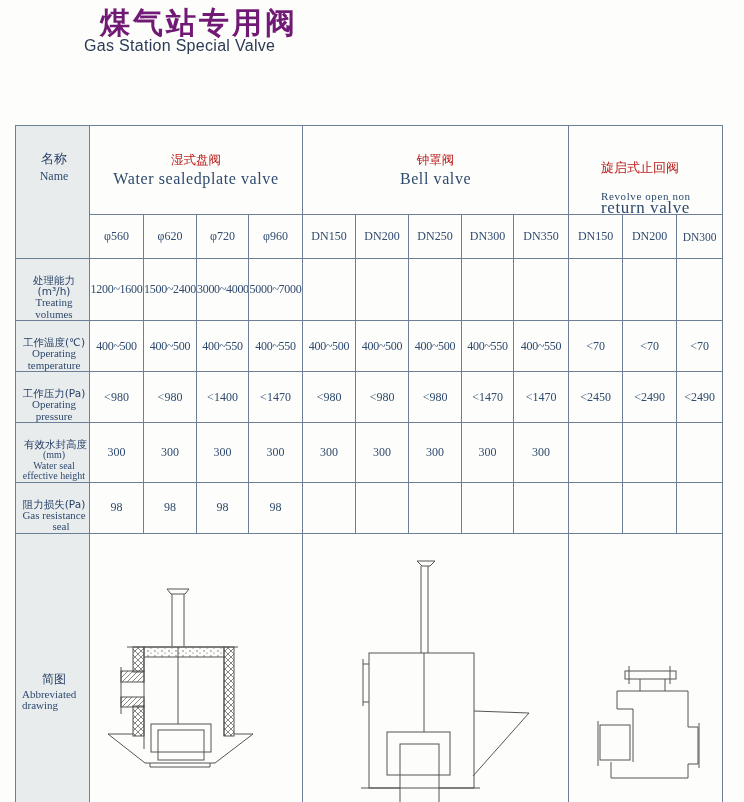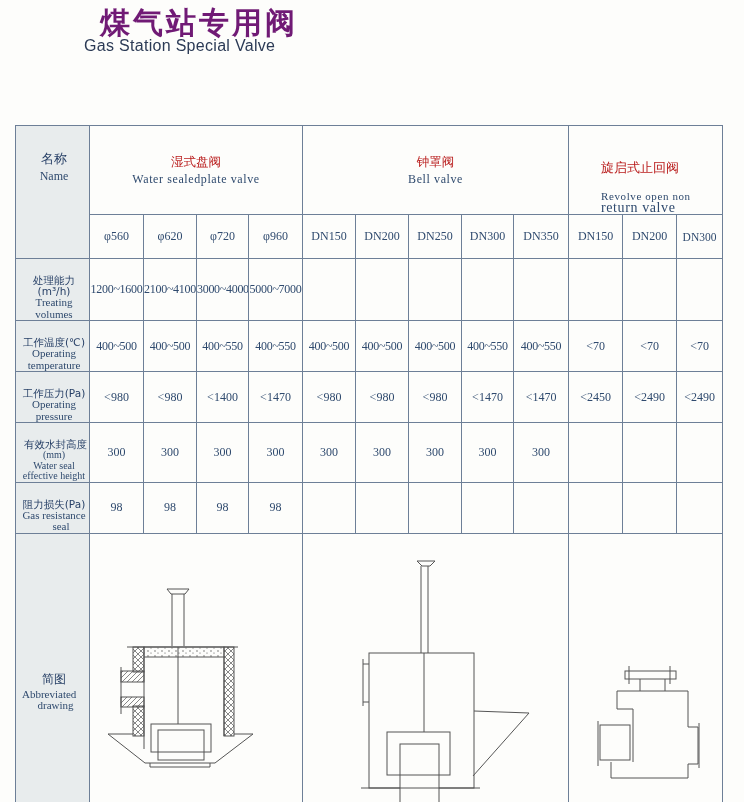--- a/index.html
+++ b/index.html
@@ -42,21 +42,21 @@
     padding-left:3px !important;
     line-height:1.05;
   }
   .lab-cn { font-family:"DejaVu Sans", sans-serif; font-size:10.5px; color:#263f66; display:block;margin-top:16px; }
   .lab-en { font-size:11px; display:block; color:#2f4a6e; }
   .lab-en.small { font-size:10px; }
   .name-cell { text-align:center !important; padding-left:0 !important; vertical-align:top !important; padding-top:26px !important; }
   .name-cn { font-family:Liberation Serif, serif; font-size:13px; display:block; margin-bottom:4px; color:#263f66;}
   .name-en { font-size:12px; display:block; }
   .grp-cn { font-family:"DejaVu Sans", sans-serif; font-size:12.5px; display:block; color:#b91c1c; margin-bottom:1px;}
-  .grp-en { font-size:12px; display:block; letter-spacing:0.6px; }
+  .grp-en { font-size:16px; display:block; letter-spacing:0.6px; }
   .grp-left { text-align:left !important; padding-left:32px !important; }
   .small-val { font-size:10px; letter-spacing:-0.3px; }
   .val { font-size:12.5px;margin-left:8px; }
   .draw-label { text-align:center !important; padding-left:0 !important; }
   .draw-cell { position:relative; }
   .draw-cell svg { position:absolute; left:0; top:0; }
 </style>
 </head>
 <body>
 
@@ -90,21 +90,21 @@
       <span class="grp-cn">湿式盘阀</span>
       <span class="grp-en">Water sealedplate valve</span>
     </td>
     <td colspan="5">
       <span class="grp-cn">钟罩阀</span>
       <span class="grp-en">Bell valve</span>
     </td>
     <td colspan="3" class="grp-left" style="text-align:left;padding-left:32px;">
       <span class="grp-cn" style="font-size:13px;margin-top:33px;">旋启式止回阀</span>
       <span class="grp-en" style="font-size:11px;line-height:12px;margin-top:13px;">Revolve open non</span>
-      <span class="grp-en" style="font-size:14px;line-height:12px;">return valve</span>
+      <span class="grp-en" style="font-size:17px;line-height:12px;">return valve</span>
     </td>
   </tr>
 
   <tr style="height:44px">
     <td class="val">φ560</td>
     <td class="val">φ620</td>
     <td class="val">φ720</td>
     <td class="val">φ960</td>
     <td class="val">DN150</td>
     <td class="val">DN200</td>
@@ -116,21 +116,21 @@
     <td class="val" colspan="1" style="font-size:11.5px">DN300</td>
   </tr>
 
   <tr style="height:48px">
     <td class="label">
       <span class="lab-cn">处理能力(m³/h)</span>
       <span class="lab-en">Treating</span>
       <span class="lab-en">volumes</span>
     </td>
     <td class="small-val">1200~1600</td>
-    <td class="small-val">2100~4100</td>
+    <td class="small-val">1500~2400</td>
     <td class="small-val">3000~4000</td>
     <td class="small-val">5000~7000</td>
     <td></td>
     <td></td>
     <td></td>
     <td></td>
     <td></td>
     <td></td>
     <td></td>
     <td></td>
@@ -214,21 +214,21 @@
     <td></td>
     <td></td>
     <td></td>
     <td></td>
   </tr>
 
   <tr style="height:302px">
     <td class="label draw-label">
       <span class="lab-cn" style="text-align:center;font-size:12px;margin-bottom:3px;">简图</span>
       <span class="lab-en" style="text-align:left;padding-left:3px;">Abbreviated</span>
-      <span class="lab-en" style="text-align:center;padding-left:3px;">drawing</span>
+      <span class="lab-en" style="text-align:left;padding-left:3px;">drawing</span>
     </td>
 
     <td colspan="4" class="draw-cell">
       <svg width="213" height="325" viewBox="0 0 213 325" style="top:0;left:0">
         <defs>
           <pattern id="xhatch" width="6" height="6" patternUnits="userSpaceOnUse">
             <path d="M0 0 L6 6 M6 0 L0 6" stroke="#555" stroke-width="0.7"></path>
           </pattern>
           <pattern id="dhatch" width="5" height="5" patternUnits="userSpaceOnUse">
             <path d="M0 5 L5 0" stroke="#555" stroke-width="0.7"></path>

